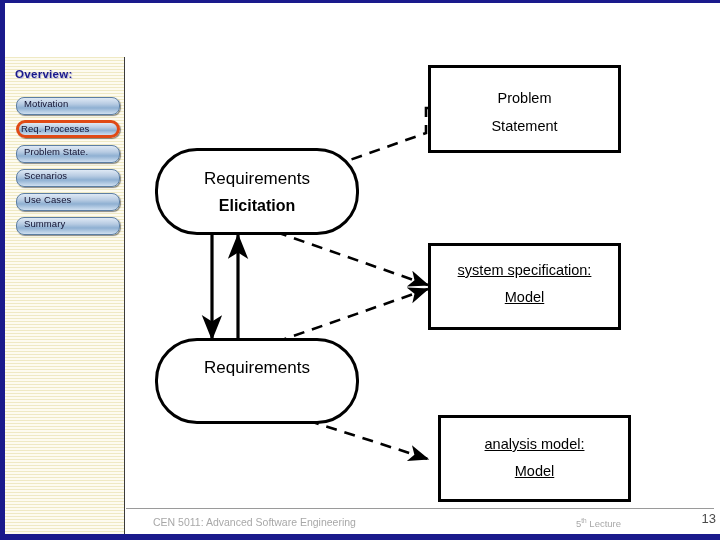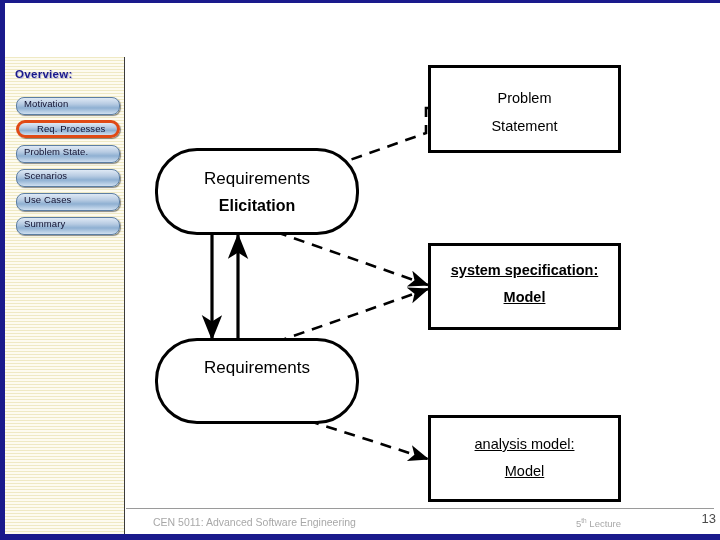--- a/index.html
+++ b/index.html
@@ -177,21 +177,21 @@
     padding-left: 7px;
     font-size: 9.5px;
     color: #101030;
     white-space: nowrap;
     letter-spacing: 0.1px;
   }
   .nav-btn.active {
     border: 3px solid #e04a15;
     border-radius: 10px;
   }
-  .nav-btn.active span { padding-left: 18px; }
+  .nav-btn.active span { padding-left: 2px; }
 
   
   #canvas {
     position: absolute;
     left: 126px; top: 57px;
     width: 594px; height: 477px;
     background: #ffffff;
   }
 
   .rbox {
@@ -340,30 +340,30 @@
     <div class="sbox" style="left:302px; top:8px; width:193px; height:88px;text-align:center;">
       <div class="l1" style="top:22px">Problem</div>
       <div class="l2" style="top:50px">Statement</div>
     </div>
 
     <div class="rbox" style="left:29px; top:91px; width:204px; height:87px;">
       <div class="l1" style="top:18px">Requirements</div>
       <div class="l2" style="top:46px">Elicitation</div>
     </div>
 
-    <div class="sbox" style="left:302px; top:186px; width:193px; height:87px;font-weight:bold;">
+    <div class="sbox" style="left:302px; top:186px; width:193px; height:87px;">
       <div class="l1 ul" style="top:16px">system specification:</div>
       <div class="l2 ul" style="top:43px">Model</div>
     </div>
 
     <div class="rbox" style="left:29px; top:281px; width:204px; height:86px;">
       <div class="l1" style="top:17px">Requirements</div>
     </div>
 
-    <div class="sbox" style="left:302px; top:358px; width:193px; height:87px;padding-left:23px;">
+    <div class="sbox" style="left:312px; top:358px; width:193px; height:87px;padding-left:23px;">
       <div class="l1 ul" style="top:18px">analysis model:</div>
       <div class="l2 ul" style="top:45px">Model</div>
     </div>
 
   </div>
 
   <div id="footer">
     <div id="footer-rule"></div>
     <div id="footer-course">CEN 5011: Advanced Software Engineering</div>
     <div id="footer-lecture">

